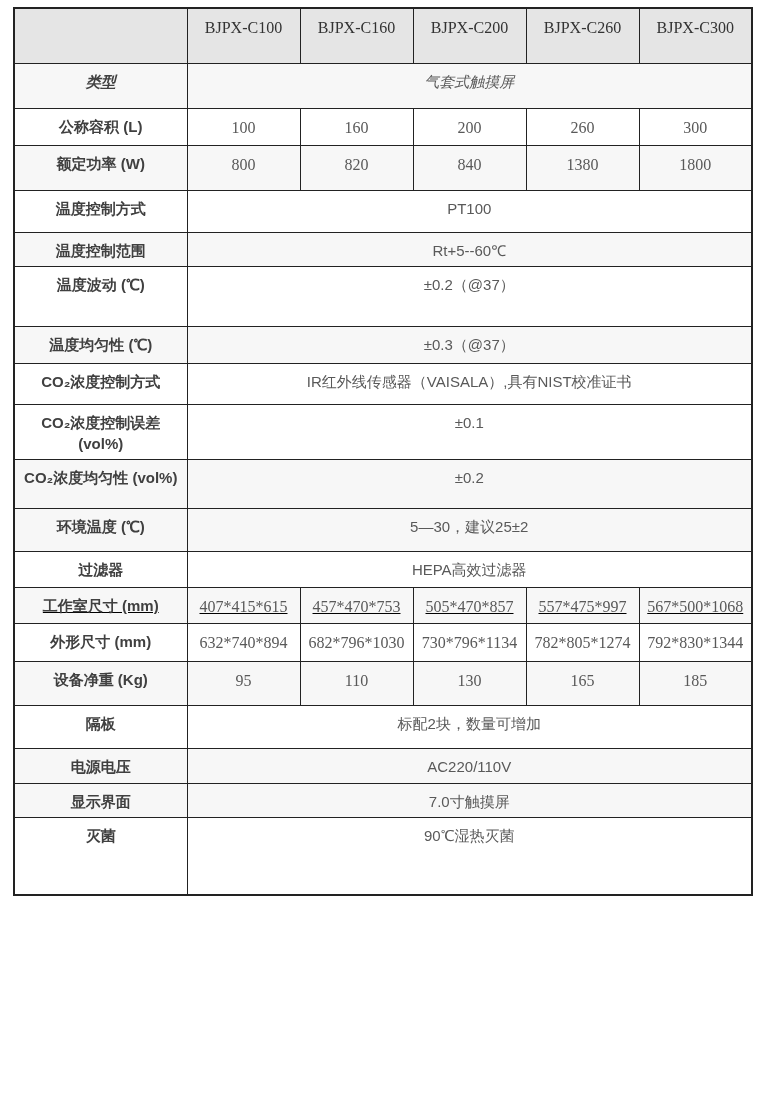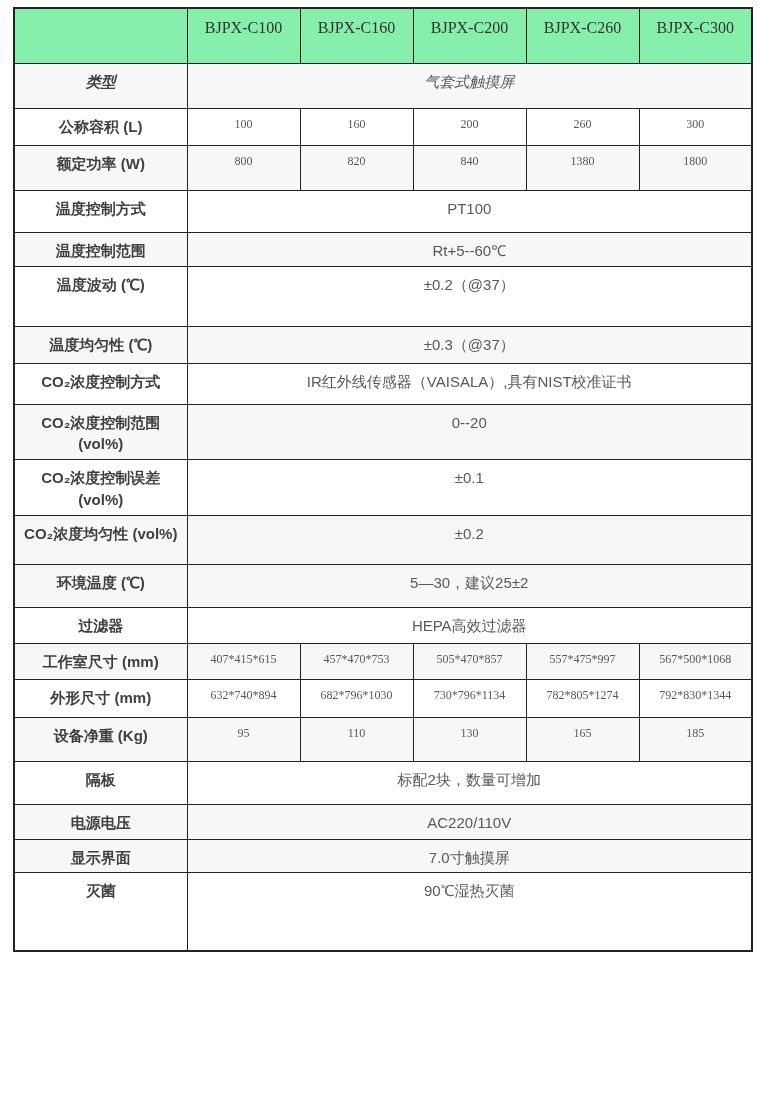--- a/index.html
+++ b/index.html
@@ -37,30 +37,30 @@
     font-size:15px;
     line-height:1.45;
     font-weight:normal;
     overflow:hidden;
   }
   thead tr{height:55px;}
   thead th{
     font-family:"Liberation Serif", serif;
     font-size:16px;
     color:var(--header-text);
-    background:#86efac;
+    background:#e5e5e5;
   }
   th.row-label{
     font-weight:bold;
     color:var(--label-text);
   }
   td{color:var(--value-text);}
   td.serif{
     font-family:"Liberation Serif", serif;
-    font-size:12px;
+    font-size:16px;
   }
   tr.stripe{background:var(--stripe);}
 </style>
 </head>
 <body>
 
 <div class="table-wrap">
   <table class="spec">
     <colgroup>
       <col class="label-col">
@@ -114,41 +114,37 @@
           <td colspan="5">±0.2（@37）</td>
         </tr>
         <tr class="stripe" style="height: 37px;">
           <th class="row-label">温度均匀性 (℃)</th>
           <td colspan="5">±0.3（@37）</td>
         </tr>
         <tr style="height: 41px;">
           <th class="row-label">CO₂浓度控制方式</th>
           <td colspan="5">IR红外线传感器（VAISALA）,具有NIST校准证书</td>
         </tr>
-        <tr class="stripe" style="height: 49px;">
-          <th class="row-label">CO₂浓度控制范围 (vol%)</th>
-          <td colspan="5">0--20</td>
-        </tr>
         <tr style="height: 46px;">
           <th class="row-label">CO₂浓度控制误差 (vol%)</th>
           <td colspan="5">±0.1</td>
         </tr>
         <tr class="stripe" style="height: 49px;">
           <th class="row-label">CO₂浓度均匀性 (vol%)</th>
           <td colspan="5">±0.2</td>
         </tr>
         <tr class="stripe" style="height: 43px; padding-left: 47px;">
           <th class="row-label">环境温度 (℃)</th>
           <td colspan="5">5—30，建议25±2</td>
         </tr>
         <tr style="height: 36px;">
           <th class="row-label">过滤器</th>
           <td colspan="5">HEPA高效过滤器</td>
         </tr>
-        <tr class="stripe" style="height: 36px;">
+        <tr class="stripe" style="height: 36px; text-decoration: underline;">
           <th class="row-label">工作室尺寸 (mm)</th>
           <td class="serif">407*415*615</td>
           <td class="serif">457*470*753</td>
           <td class="serif">505*470*857</td>
           <td class="serif">557*475*997</td>
           <td class="serif">567*500*1068</td>
         </tr>
         <tr style="height: 38px; margin-top: 44px;">
           <th class="row-label">外形尺寸 (mm)</th>
           <td class="serif">632*740*894</td>

